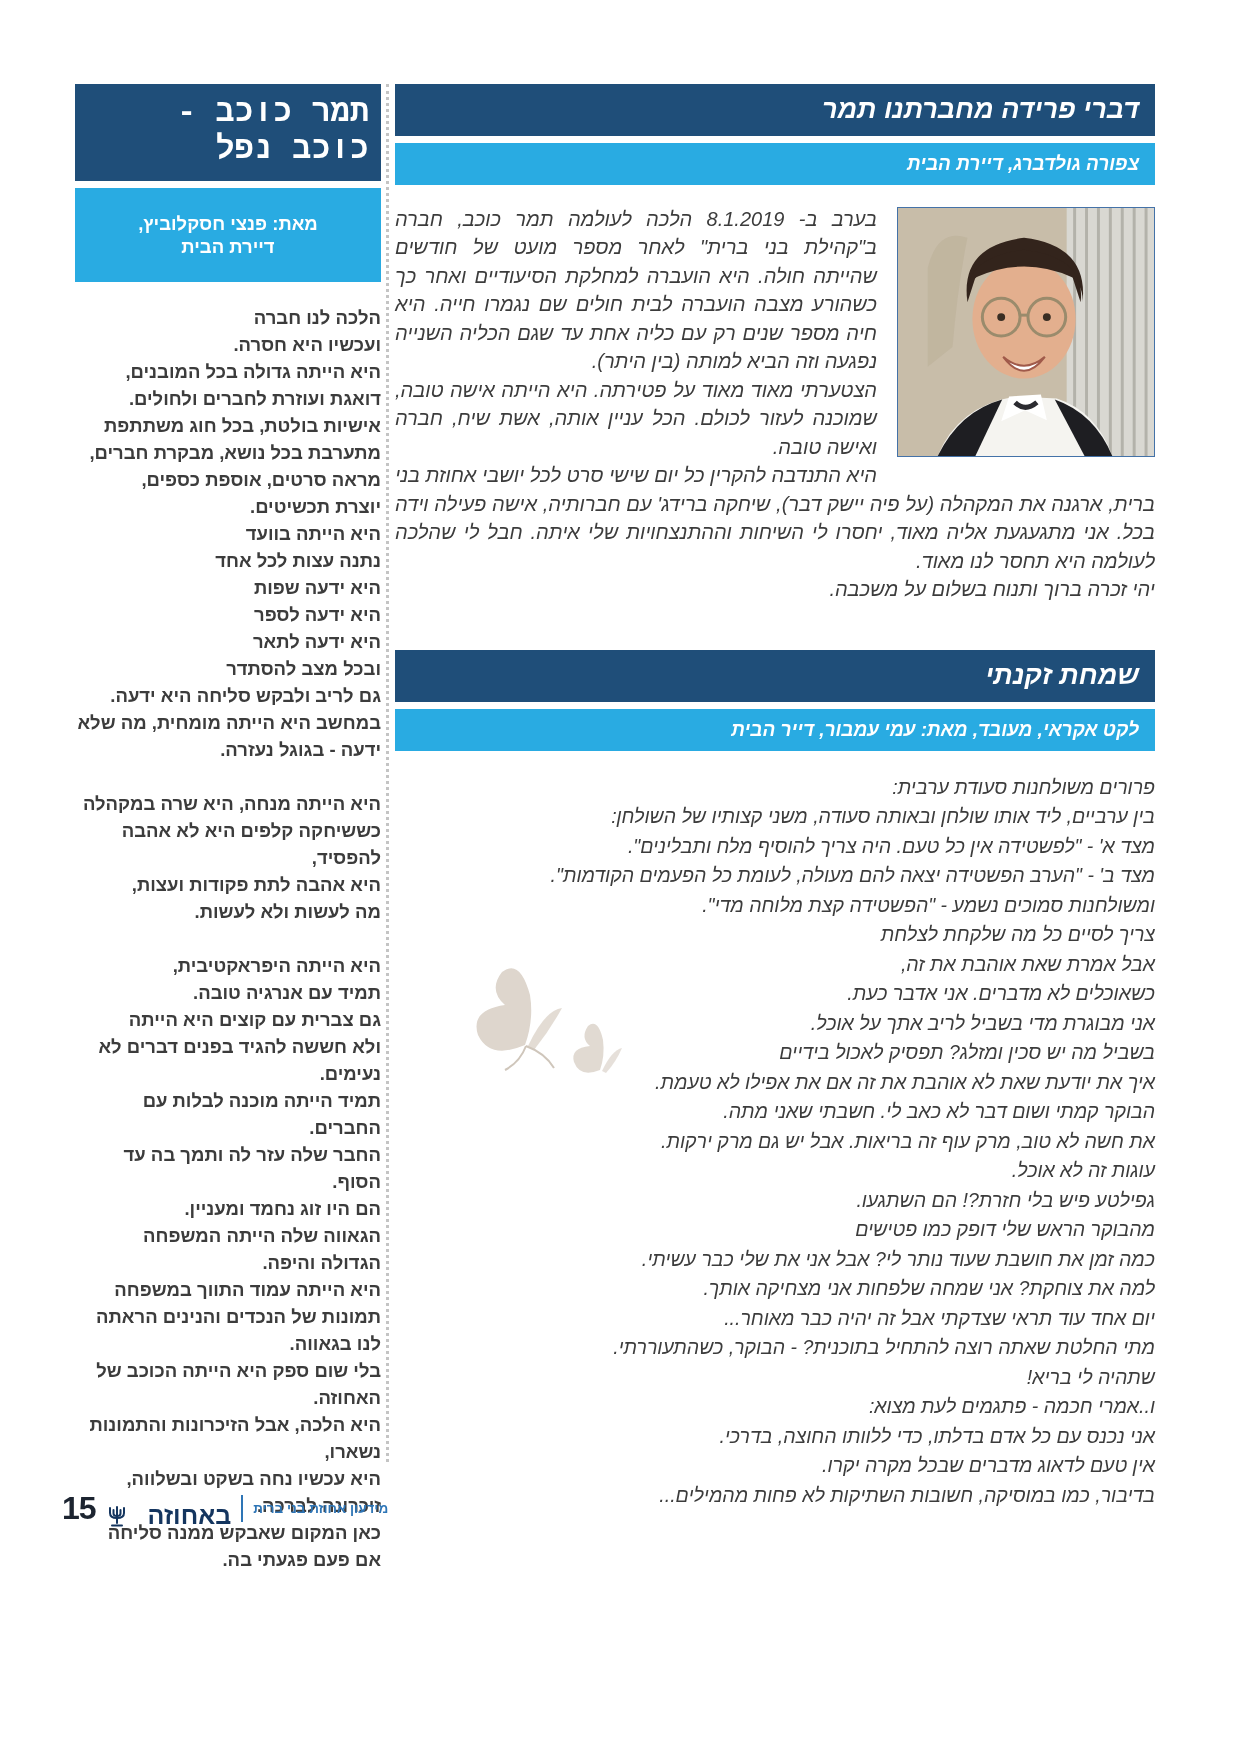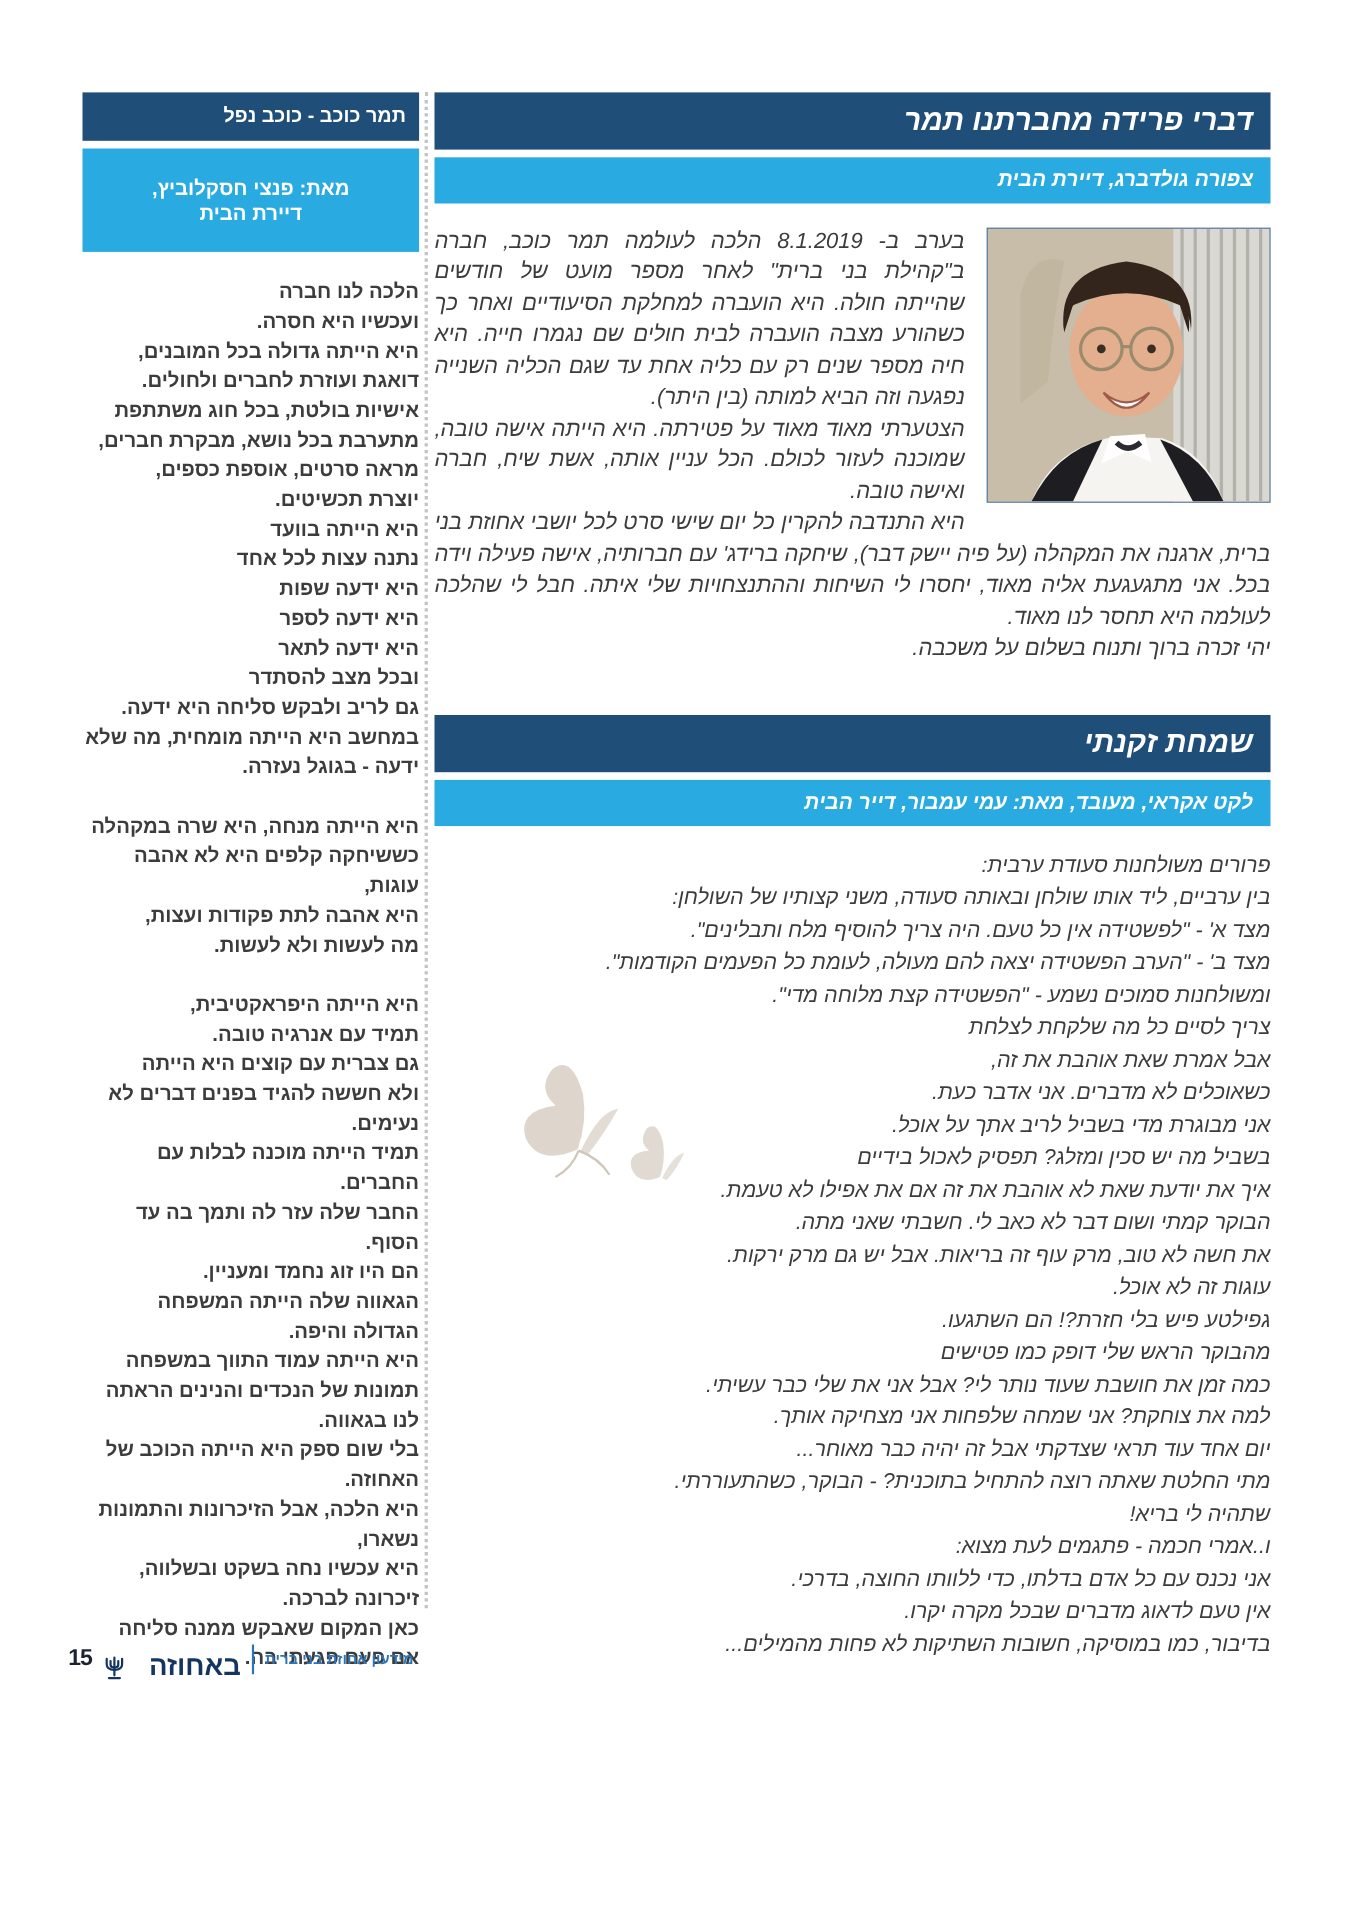--- a/index.html
+++ b/index.html
@@ -21,21 +21,21 @@
   .side-col{width:306px;flex:0 0 306px;}
 
   .bar-title{
     background:var(--header-bg,#1f4e79);color:#fff;font-weight:bold;
     font-size:27px;line-height:1.15;padding:10px 16px 11px;
   }
   .bar-byline{
     background:var(--byline-bg,#29abe2);color:#fff;font-weight:bold;
     font-size:19px;line-height:1.25;padding:9px 16px;margin-top:7px;
   }
-  .side-col .bar-title{font-size:18px;padding:11px 12px 12px;}
+  .side-col .bar-title{font-size:32px;padding:11px 12px 12px;font-family:Liberation Mono, monospace;}
   .side-col .bar-byline{text-align:center;font-size:18.5px;padding:24px 10px;}
 
   
   .a1body{margin-top:20px;}
   .photo{
     float:right;width:258px;height:250px;margin:2px 0 8px 20px;
     border:1px solid #4472a8;box-sizing:border-box;background:#cfc5b4;
   }
   .photo svg{display:block;width:100%;height:100%;}
   .a1p{
@@ -50,21 +50,21 @@
 
   
   .poem{margin-top:22px;}
   .poemline{font-size:18.5px;line-height:27px;min-height:27px;text-align:right;font-weight:bold;}
 
   
   .footer{
     position:absolute;left:62px;top:1486px;display:flex;align-items:center;
     gap:10px;direction:ltr;
   }
-  .pagenum{font-size:21px;font-weight:bold;color:#1c2430;letter-spacing:-1px;}
+  .pagenum{font-size:32px;font-weight:bold;color:#1c2430;letter-spacing:-1px;}
   .logo{display:flex;align-items:center;gap:20px;margin-top:15px;}
   .logo-text{font-size:25px;font-weight:bold;color:var(--logo-navy,#14355f);}
   .fbar{width:2px;height:27px;background:var(--footer-blue,#2e75b6);}
   .flabel{font-size:13.5px;color:var(--footer-blue,#2e75b6);font-weight:bold;direction:rtl;}
 </style>
 </head>
 <body>
 
 <div class="page">
   <div class="columns">
@@ -184,21 +184,21 @@
             <div class="poemline">היא ידעה שפות</div>
             <div class="poemline">היא ידעה לספר</div>
             <div class="poemline">היא ידעה לתאר</div>
             <div class="poemline">ובכל מצב להסתדר</div>
             <div class="poemline">גם לריב ולבקש סליחה היא ידעה.</div>
             <div class="poemline">במחשב היא הייתה מומחית, מה שלא</div>
             <div class="poemline">ידעה - בגוגל נעזרה.</div>
             <div class="poemline"></div>
             <div class="poemline">היא הייתה מנחה, היא שרה במקהלה</div>
             <div class="poemline">כששיחקה קלפים היא לא אהבה</div>
-            <div class="poemline">עוגות,</div>
+            <div class="poemline">להפסיד,</div>
             <div class="poemline">היא אהבה לתת פקודות ועצות,</div>
             <div class="poemline">מה לעשות ולא לעשות.</div>
             <div class="poemline"></div>
             <div class="poemline">היא הייתה היפראקטיבית,</div>
             <div class="poemline">תמיד עם אנרגיה טובה.</div>
             <div class="poemline">גם צברית עם קוצים היא הייתה</div>
             <div class="poemline">ולא חששה להגיד בפנים דברים לא</div>
             <div class="poemline">נעימים.</div>
             <div class="poemline">תמיד הייתה מוכנה לבלות עם</div>
             <div class="poemline">החברים.</div>

